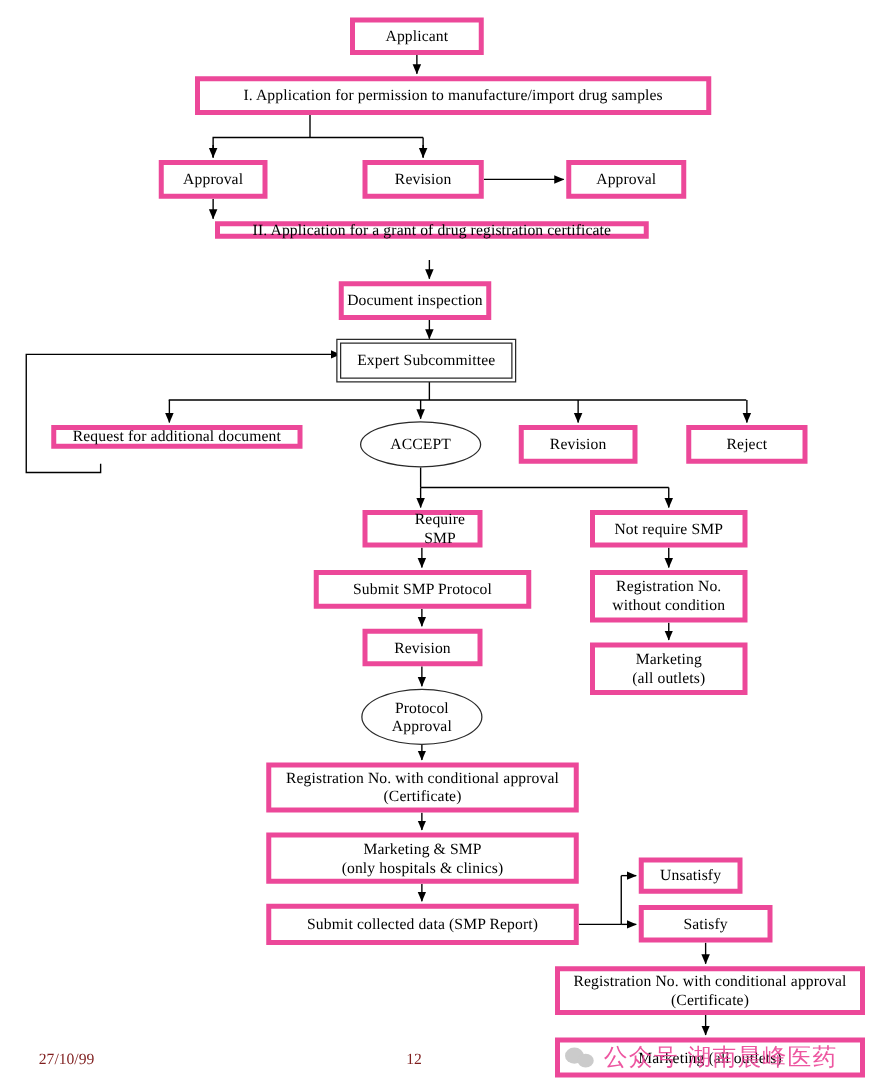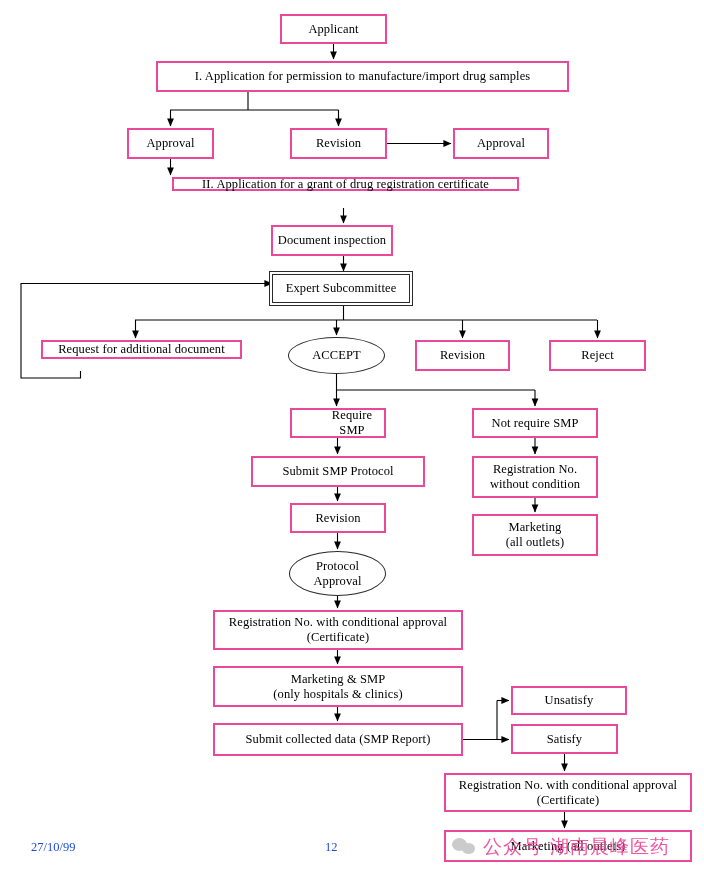--- a/index.html
+++ b/index.html
@@ -25,39 +25,39 @@
     pointer-events: none;
   }
   .node {
     position: absolute;
     box-sizing: border-box;
     display: flex;
     align-items: center;
     justify-content: center;
     text-align: center;
     background: #ffffff;
-    border: 2px solid #ec4899;
+    border: 4px solid #ec4899;
     font-size: 12.5px;
     line-height: 1.18;
     letter-spacing: 0.1px;
     white-space: pre-line;
     z-index: 2;
   }
   .node.dbl {
     border: 1px solid #2a2a2a;
     box-shadow: 0 0 0 2px #ffffff, 0 0 0 3px #2a2a2a;
   }
   .node.ellipse {
     border-radius: 50%;
     border: 1px solid #2a2a2a;
   }
   .footer-text {
     position: absolute;
     font-size: 12.5px;
-    color: #1d4ed8;
+    color: #7f1d1d;
     z-index: 2;
   }
   
   #watermark {
     position: absolute;
     left: 452px;
     top: 830px;
     width: 240px;
     height: 32px;
     display: flex;
@@ -197,21 +197,21 @@
 Approval</div>
 
   <div class="node" style="left:213px; top:610px; width:250px; height:40px;">Registration No. with conditional approval
 (Certificate)</div>
 
   <div class="node" style="left:213px; top:666px; width:250px; height:41px;">Marketing &amp; SMP
 (only hospitals &amp; clinics)</div>
 
   <div class="node" style="left:213px; top:723px; width:250px; height:33px;">Submit collected data (SMP Report)</div>
 
-  <div class="node" style="left:511px; top:686px; width:116px; height:29px;">Unsatisfy</div>
+  <div class="node" style="left:511px; top:686px; width:83px; height:29px;">Unsatisfy</div>
 
   <div class="node" style="left:511px; top:724px; width:107px; height:30px;">Satisfy</div>
 
   <div class="node" style="left:444px; top:773px; width:248px; height:39px;">Registration No. with conditional approval
 (Certificate)</div>
 
   <div class="node" style="left:444px; top:830px; width:248px; height:32px;">Marketing (all outlets)</div>
 
   <div class="footer-text" style="left:31px; top:840px;">27/10/99</div>
   <div class="footer-text" style="left:325px; top:840px;">12</div>

